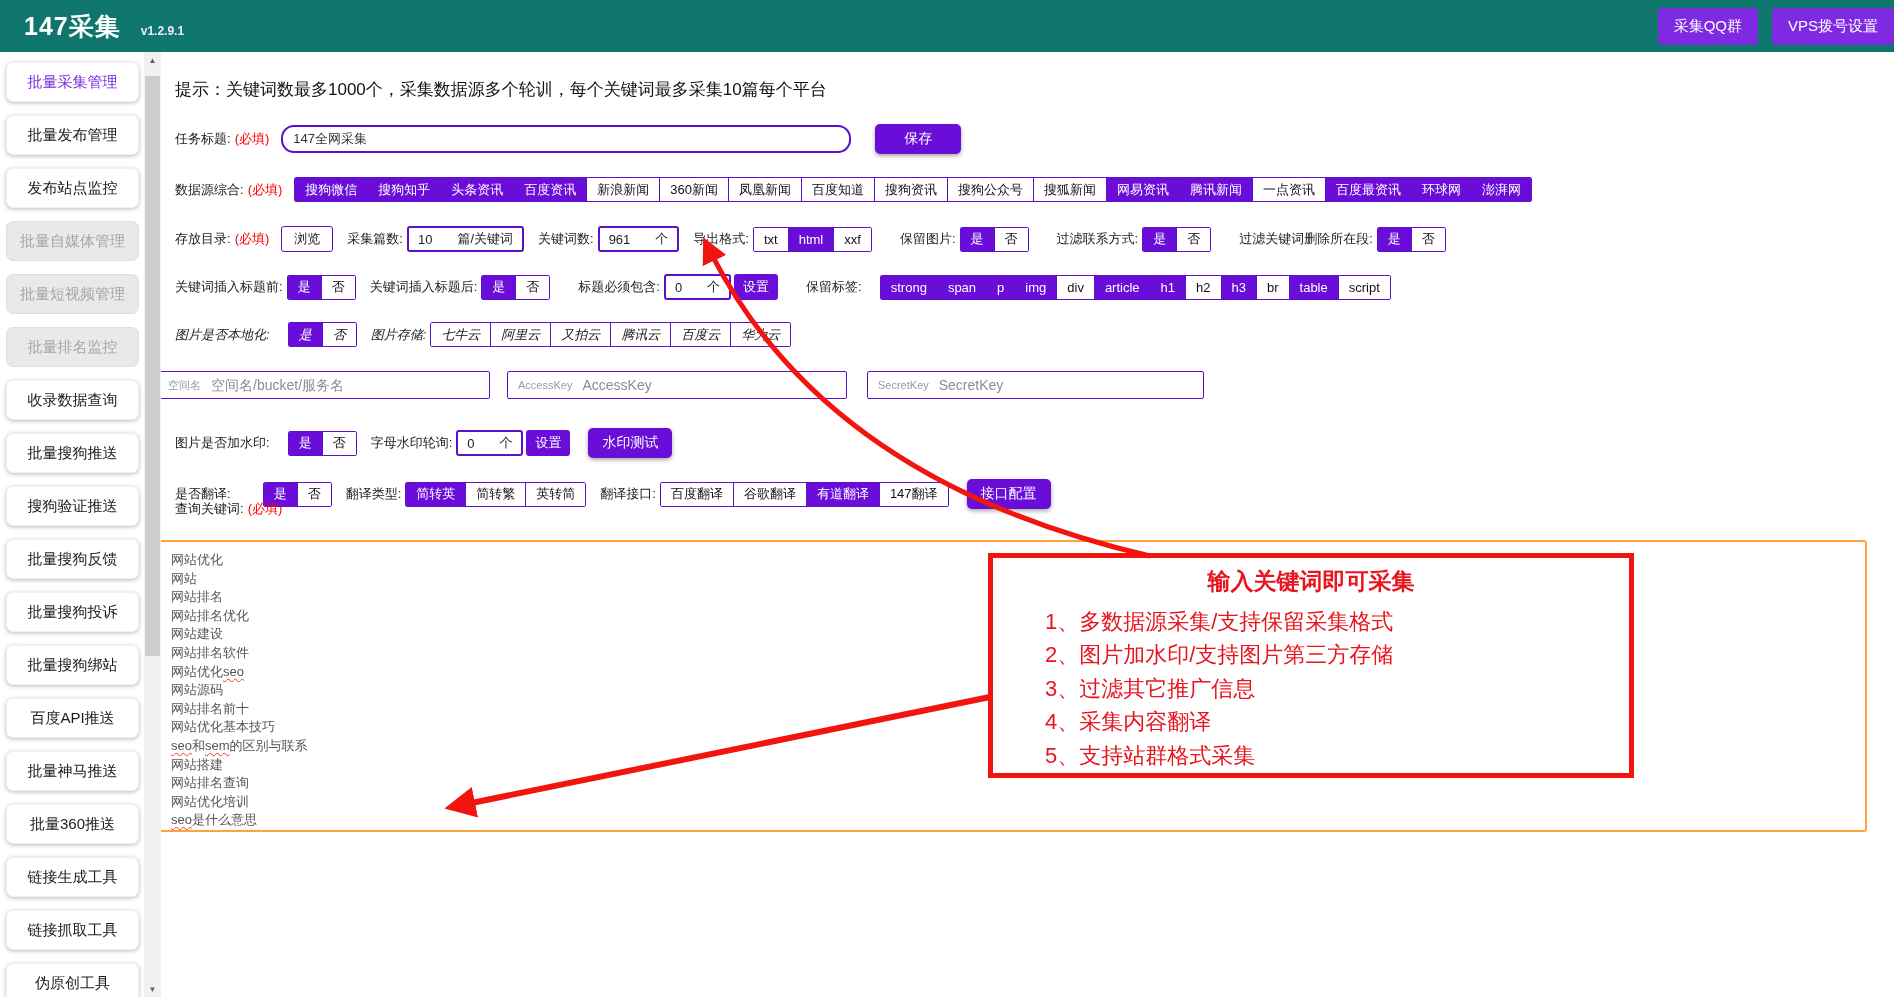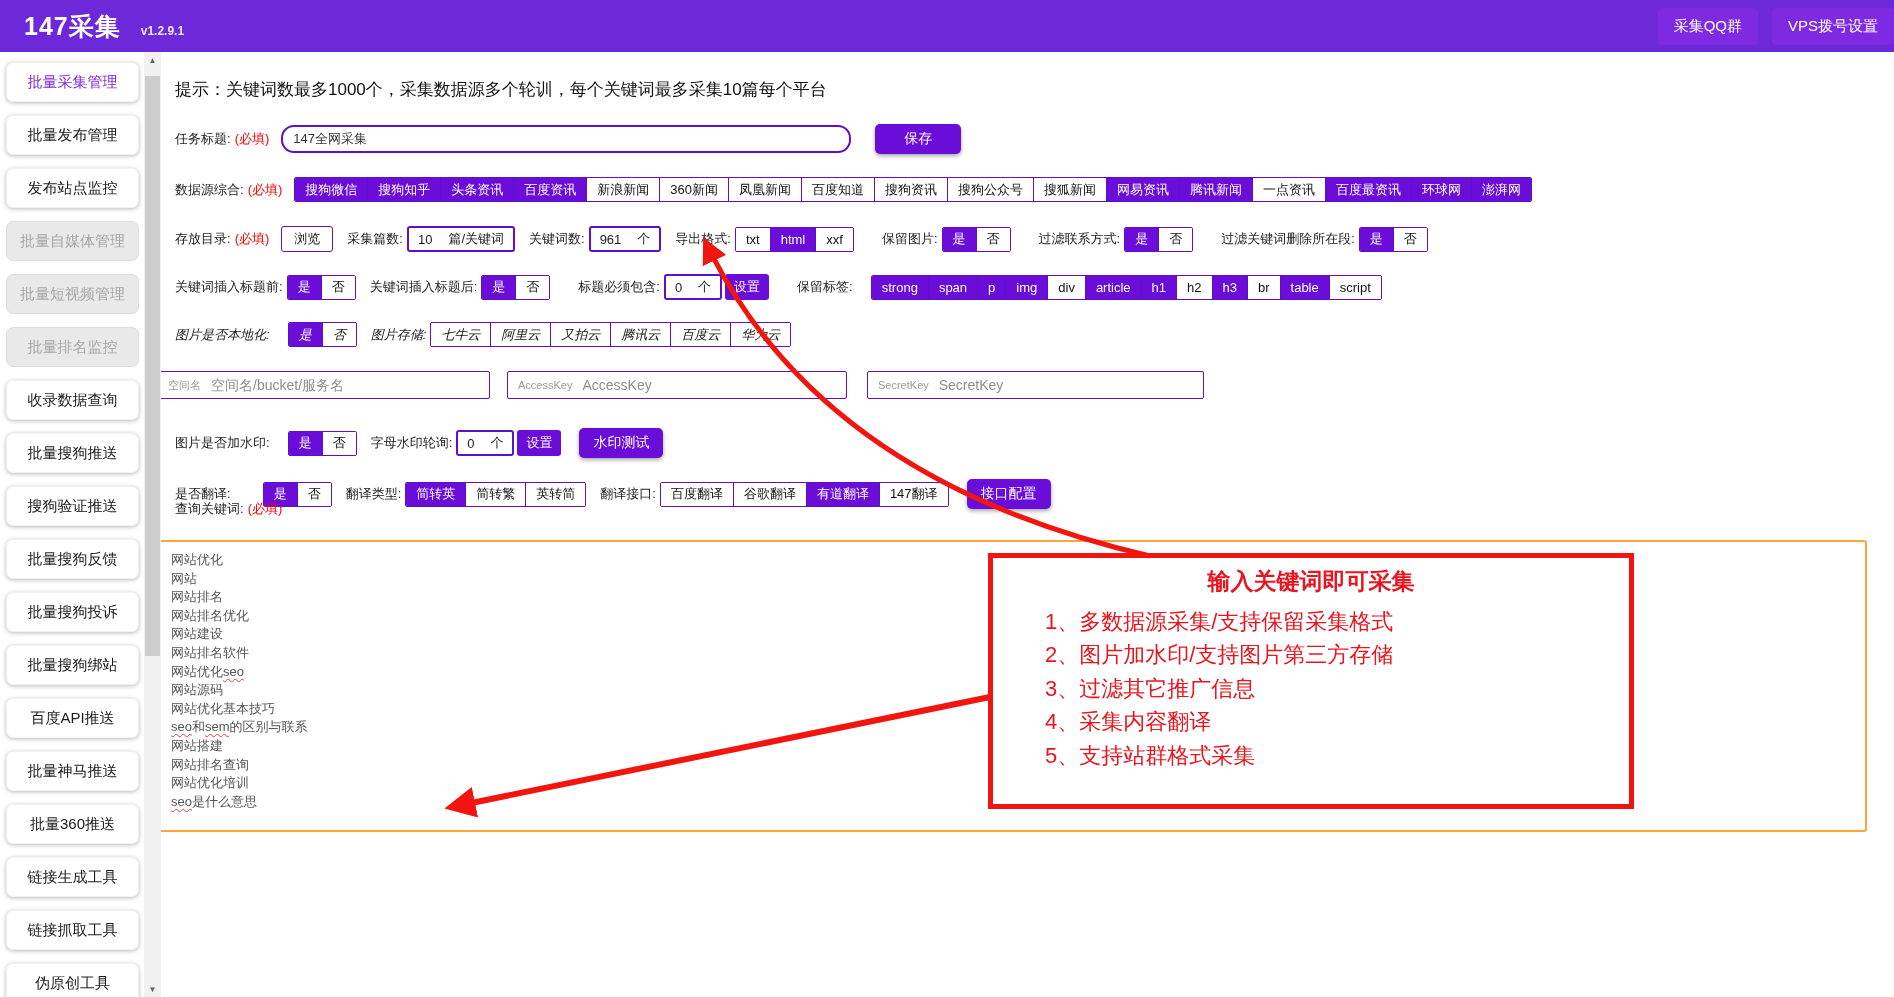--- a/index.html
+++ b/index.html
@@ -4,21 +4,21 @@
 <style>
   * { box-sizing: border-box; margin: 0; padding: 0; }
   html,body { width:1894px; height:997px; }
   body {
     position: relative; overflow: hidden; background:#fff;
     font-family: "Liberation Sans", "DejaVu Sans", sans-serif;
     color:#222;
   }
   
   .hdr { position:absolute; left:0; top:0; width:1894px; height:52px;
-         background:#6d28d9; display:flex; align-items:center; z-index:10; }
+         background:#0f766e; display:flex; align-items:center; z-index:10; }
   .hdr .ttl { color:#fff; font-size:25px; font-weight:bold; margin-left:24px; letter-spacing:1px; }
   .hdr .ver { color:#f0e8ff; font-size:12px; margin-left:20px; margin-top:10px; font-weight:bold; }
   .hdr nav { margin-left:auto; display:flex; gap:14px; }
   .hdr nav .hbtn { background:#7e2ae3; color:#fff; font-size:15px; padding:9px 16px;
                    border:none; border-radius:4px; cursor:pointer; }
   
   .side { position:absolute; left:6px; top:62px; width:133px; display:flex;
           flex-direction:column; gap:13px; }
   .sbtn { height:40px; background:#fff; border:1px solid #f1f1f1; border-radius:7px;
           box-shadow:0 1px 4px rgba(0,0,0,.28); display:flex; align-items:center;
@@ -53,21 +53,21 @@
   .obtn { border:1px solid #5b10c9; background:#fff; color:#1c1c1c; border-radius:3px;
           height:26px; padding:0 12px; font-size:13px; cursor:pointer; font-family:inherit; }
   .optgroup { display:inline-flex; border:1px solid #5b10c9; border-radius:2px;
               overflow:hidden; height:25px; background:#fff; }
   .optgroup .cell { display:flex; align-items:center; padding:0 10px;
                     border-left:1px solid #5b10c9; color:#111; background:#fff;
                     font-size:13px; cursor:pointer; }
   .optgroup .cell:first-child { border-left:none; }
   .optgroup .cell.on { background:#6a0dd9; color:#fff; }
   .numbox { display:inline-flex; align-items:center; border:2px solid #5b10c9;
-            border-radius:3px; height:26px; padding:0 9px; gap:16px; background:#fff; }
+            border-radius:3px; height:26px; padding:0 9px; gap:25px; background:#fff; }
   #row-ds { left:175px; top:177px; }
   #row-dir { left:175px; top:226px; }
   #row-ins { left:175px; top:274px; }
   #row-loc { left:175px; top:322px;font-style:italic; }
   #row-keys { left:157px; top:371px; }
   .pinput { display:flex; align-items:center; border:1px solid #5b10c9; border-radius:2px;
             height:28px; padding:0 10px; gap:10px; background:#fff; }
   .pinput .pfx { font-size:11px; color:#9a9a9a; }
   .pinput input { border:none; outline:none; flex:1; font-size:14px; color:#444;
                   font-family:inherit; background:transparent; }
@@ -75,21 +75,21 @@
   #row-wm { left:175px; top:428px; }
   #row-tr { left:175px; top:479px; }
   #row-q { left:175px; top:500px; }
   
   .kw { position:absolute; left:155px; top:540px; width:1712px; height:292px;
         border:2px solid #ffa43b; border-radius:3px; background:#fff; padding:9px 14px;
         overflow:hidden; z-index:1; }
   .kw .line { font-size:13px; color:#555; line-height:18.6px; }
   .kw i { font-style:normal; text-decoration:underline wavy #e04040 1px; text-underline-offset:2px; }
   
-  .anno { position:absolute; left:988px; top:553px; width:646px; height:256px;
+  .anno { position:absolute; left:988px; top:553px; width:646px; height:225px;
           border:5px solid #f2150f; z-index:30; }
   .anno .atitle { text-align:center; font-size:23px; font-weight:bold; color:#e8141e; margin-top:8px; }
   .anno .aline { font-size:22px; color:#e8141e; margin-left:52px; line-height:33.4px; }
   .anno .aline:first-of-type { margin-top:8px; }
   .overlay { position:absolute; left:0; top:0; width:1894px; height:997px;
              pointer-events:none; z-index:40; }
 </style>
 </head>
 <body>
 
@@ -334,20 +334,21 @@
 
 <div class="kw">
     <div class="line">网站优化</div>
     <div class="line">网站</div>
     <div class="line">网站排名</div>
     <div class="line">网站排名优化</div>
     <div class="line">网站建设</div>
     <div class="line">网站排名软件</div>
     <div class="line">网站优化<i>seo</i></div>
     <div class="line">网站源码</div>
+    <div class="line">网站排名前十</div>
     <div class="line">网站优化基本技巧</div>
     <div class="line"><i>seo</i>和<i>sem</i>的区别与联系</div>
     <div class="line">网站搭建</div>
     <div class="line">网站排名查询</div>
     <div class="line">网站优化培训</div>
     <div class="line"><i>seo</i>是什么意思</div>
   </div>
 
 <div class="anno">
   <div class="atitle">输入关键词即可采集</div>

